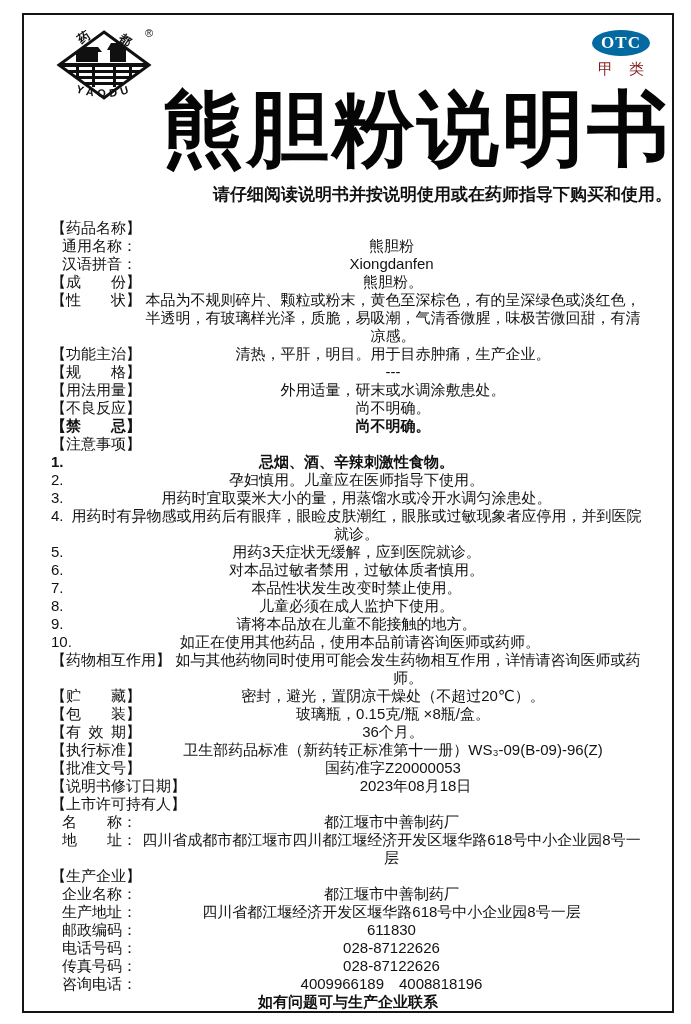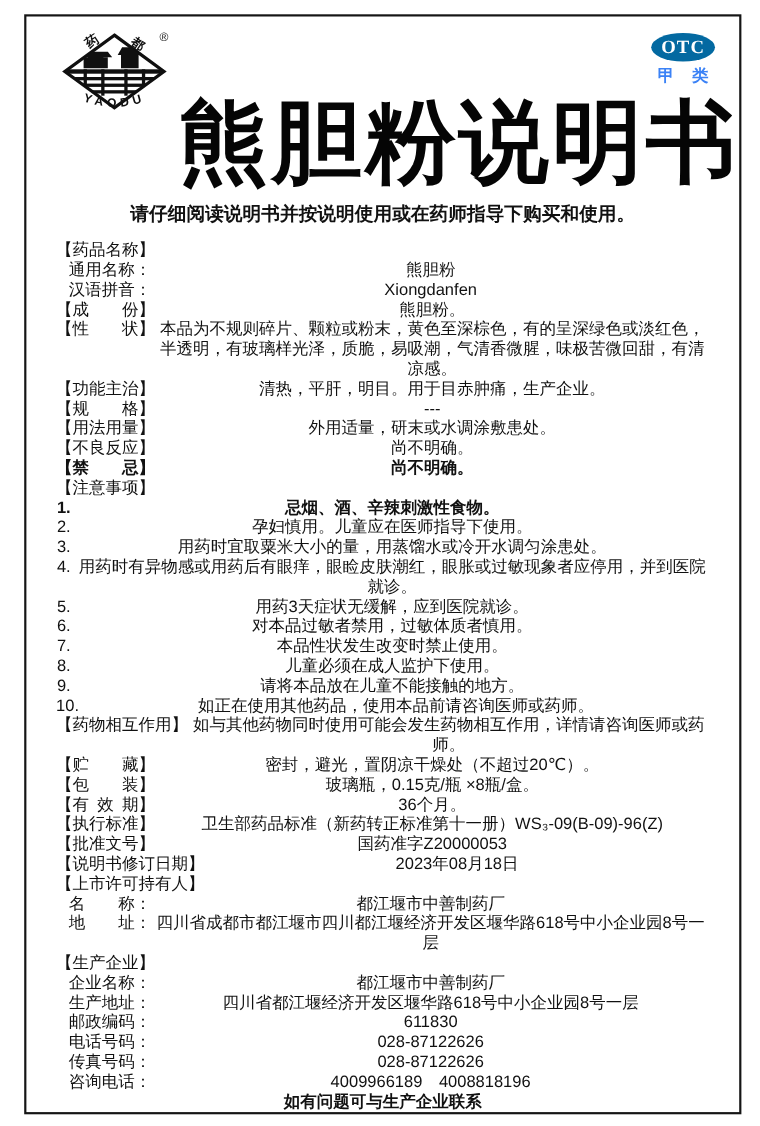--- a/index.html
+++ b/index.html
@@ -5,28 +5,28 @@
   html,body{margin:0;padding:0;background:#ffffff;}
   .page{position:relative;width:691px;height:1024px;background:#fff;color:#111;
         font-family:"Liberation Sans","DejaVu Sans",sans-serif;overflow:hidden;}
   .sheet{position:absolute;left:22px;top:13px;width:652px;height:1000px;
          border:2px solid #151515;box-sizing:border-box;overflow:hidden;background:#fff;}
   .logo{position:absolute;left:28px;top:10px;width:104px;height:84px;}
   .otc{position:absolute;right:14px;top:15px;width:74px;text-align:center;}
   .otc-oval{width:58px;height:26px;margin:0 auto;background:#0369a1;border-radius:50%;
             color:#fff;font-family:"Liberation Serif","DejaVu Serif",serif;font-weight:bold;
             font-size:17px;line-height:26px;letter-spacing:1px;}
-  .otc-cat{margin-top:4px;font-size:15px;letter-spacing:6px;padding-left:6px;color:#3b82f6;font-weight:bold;}
+  .otc-cat{margin-top:4px;font-size:15px;letter-spacing:6px;padding-left:6px;color:#7f1d1d;}
   .title{padding-top:70px;text-align:right;white-space:nowrap;
          font-family:"Liberation Serif","DejaVu Serif",serif;font-weight:900;
          font-size:82px;line-height:90px;letter-spacing:3px;color:#050505;}
-  .notice{margin-top:10px;text-align:center;font-weight:bold;font-size:17px;line-height:20px;}
+  .notice{margin-top:10px;text-align:right;font-weight:bold;font-size:17px;line-height:20px;}
   .body{margin:14px 27px 0 27px;font-size:15px;line-height:18px;}
   .line{display:flex;align-items:flex-start;}
-  .lbl{flex:0 0 auto;white-space:pre;text-align:center;}
+  .lbl{flex:0 0 auto;white-space:pre;}
   .txt{flex:1 1 auto;min-width:0;text-align:center;}
   .line.section > .lbl{min-width:86px;}
   .line.sub{margin-left:11px;}
   .line.sub > .lbl{min-width:76px;}
   .line.item > .lbl{min-width:14px;margin-right:3px;}
   .line.note{font-weight:bold;}
   .bold{font-weight:bold;}
 </style>
 </head>
 <body>

